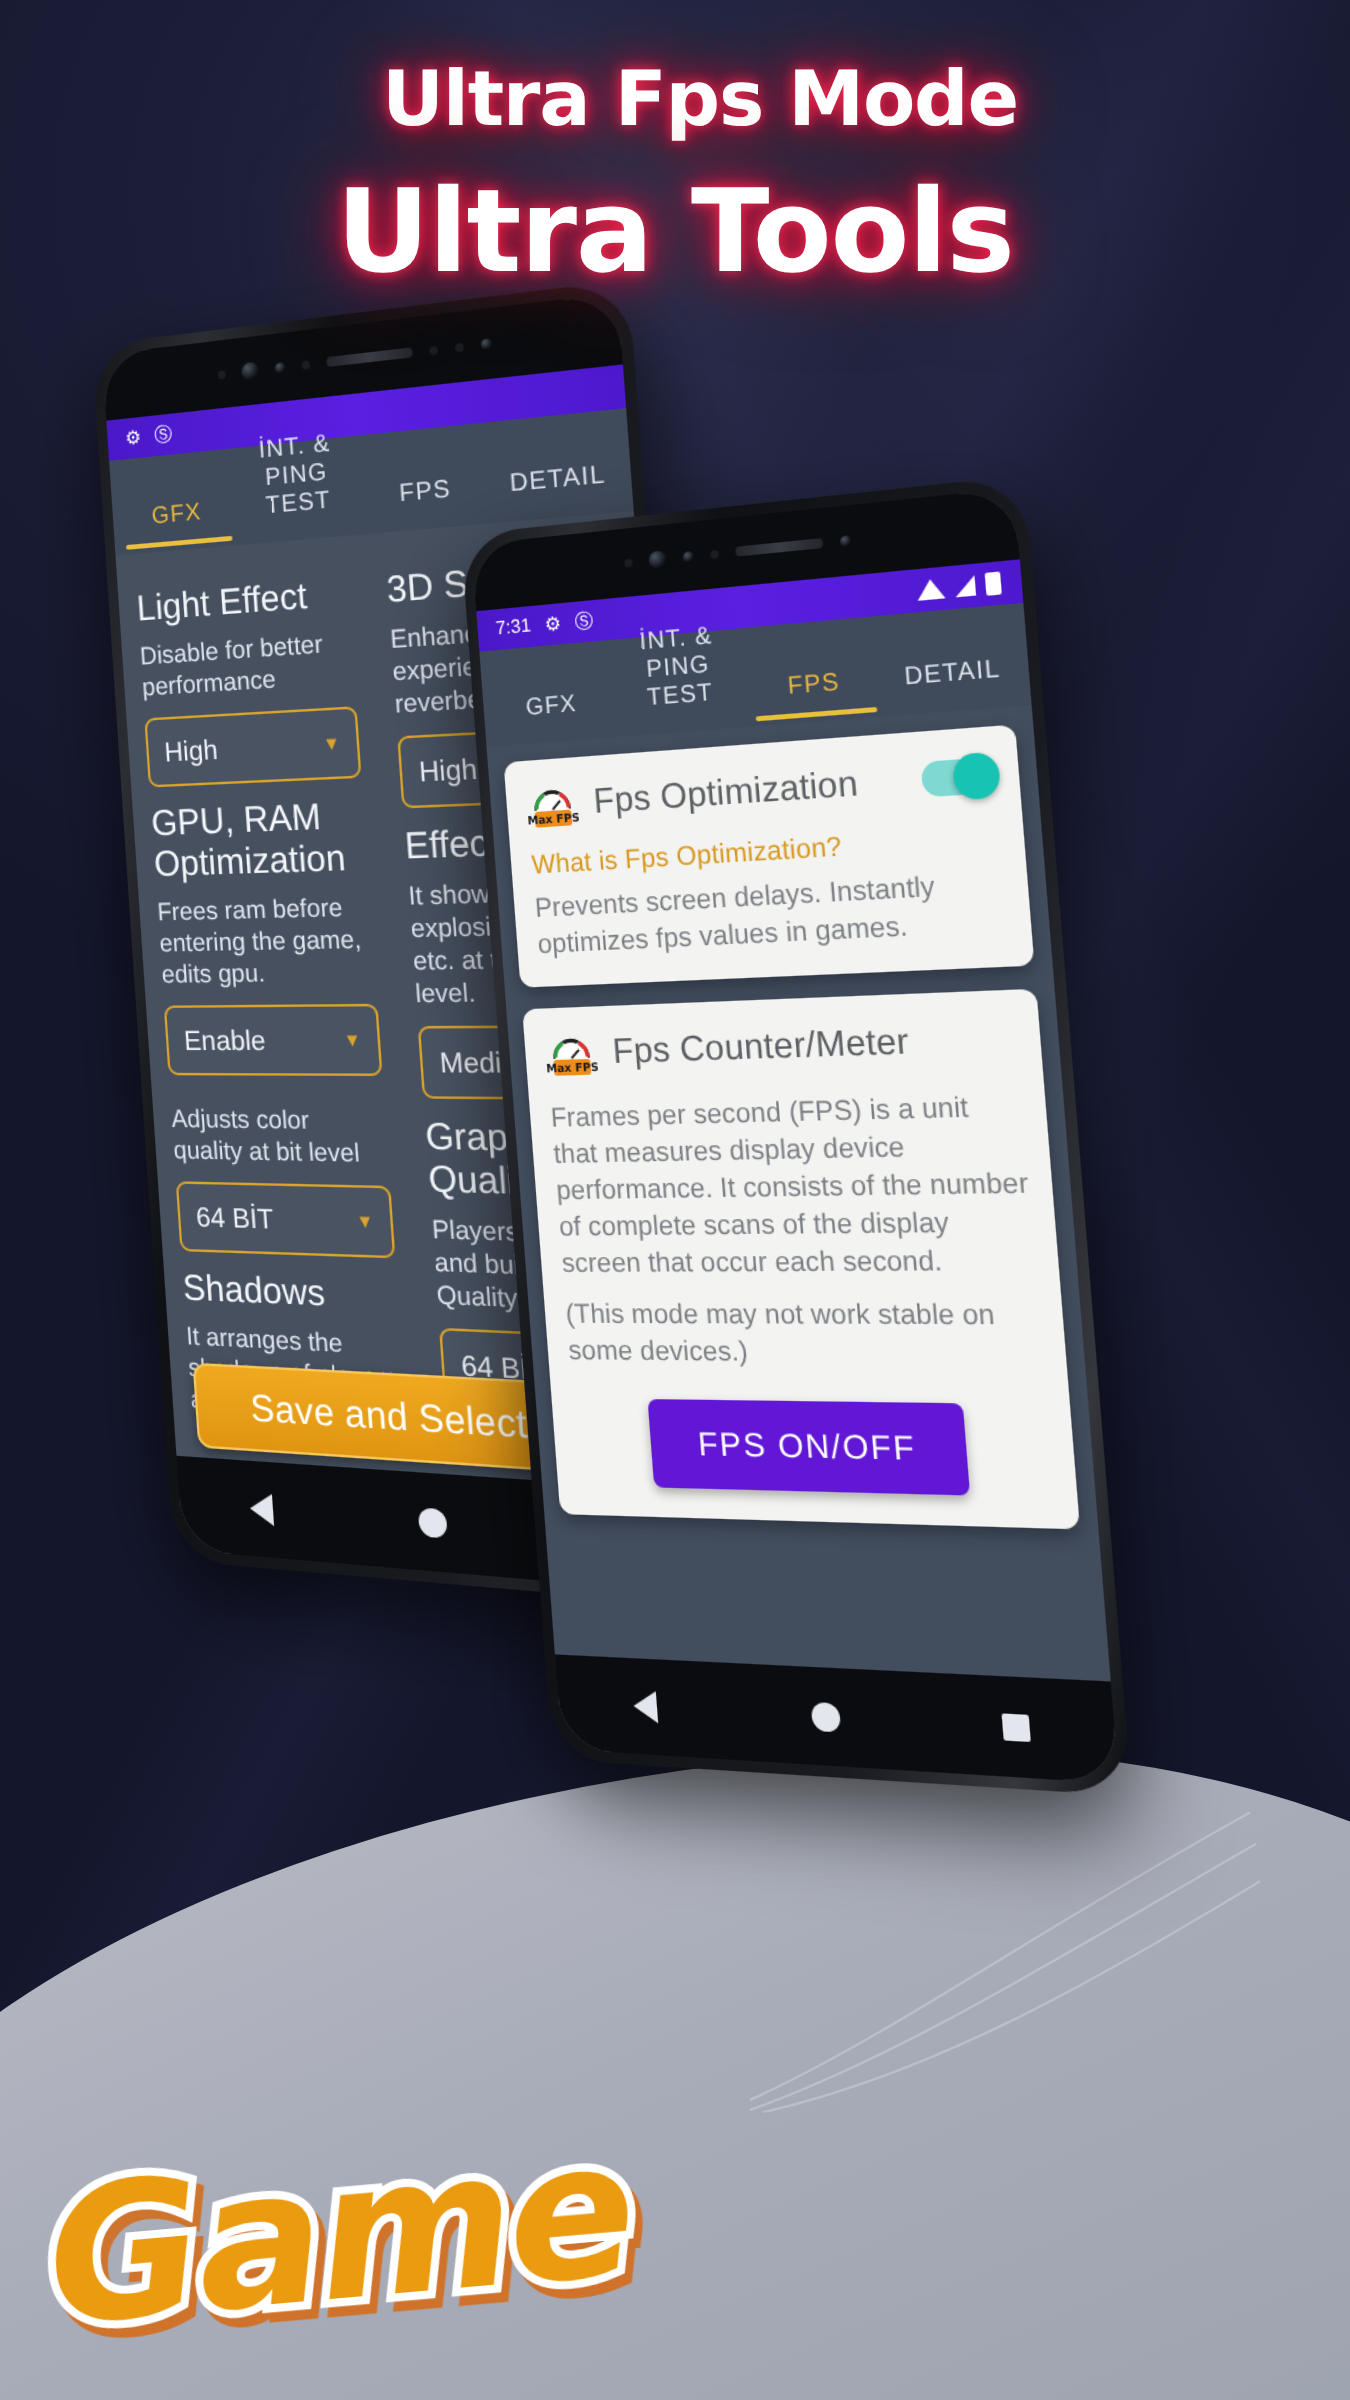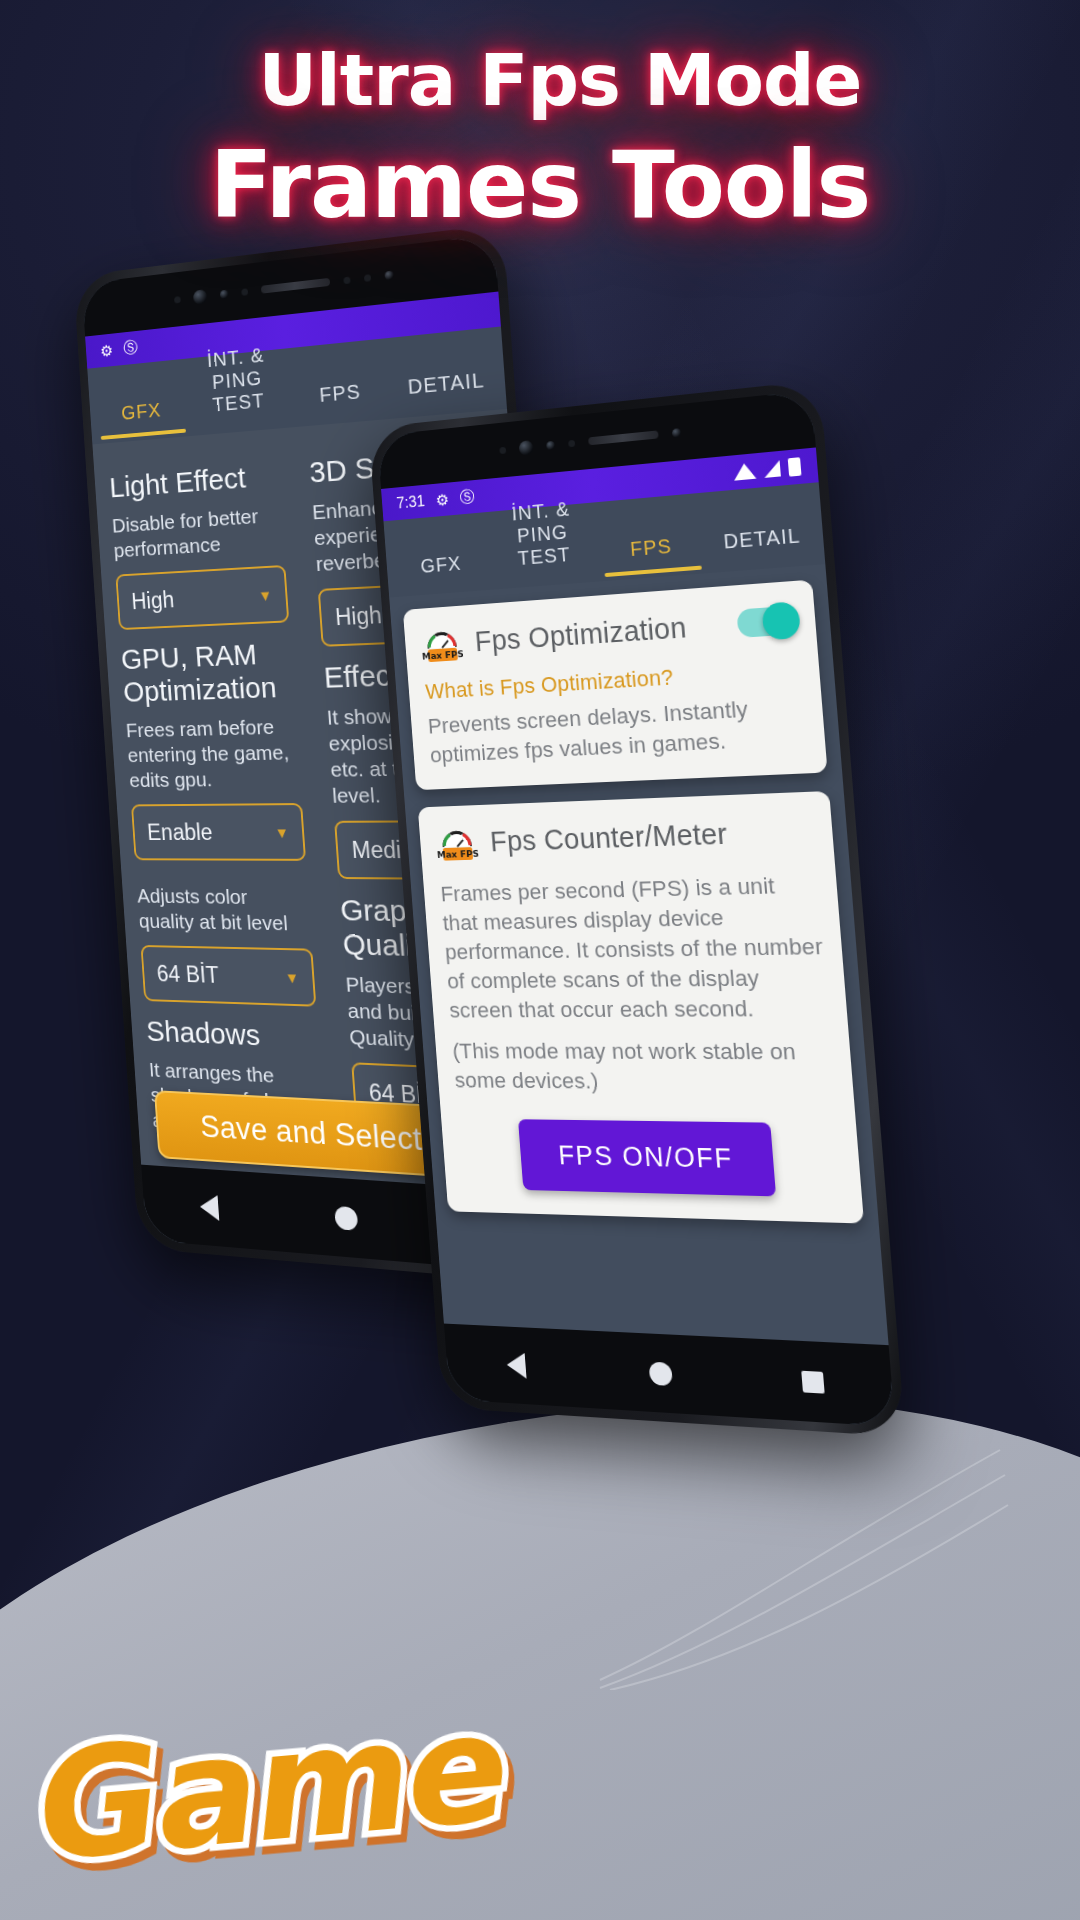--- a/index.html
+++ b/index.html
@@ -44,21 +44,21 @@
     color: #ffffff;
     font-family: "DejaVu Sans", sans-serif;
     font-weight: bold;
     letter-spacing: -1px;
     text-shadow:
       0 0 10px rgba(255,40,80,.95),
       0 0 26px rgba(225,20,60,.9),
       0 0 52px rgba(200,10,50,.72),
       0 0 84px rgba(170,0,40,.45);
   }
-  .headline .l1 { font-size: 72px; line-height: 112px; padding-left: 40px; }
+  .headline .l1 { font-size: 61px; line-height: 112px; padding-left: 40px; }
   .headline .l2 { font-size: 92px; line-height: 100px; }
 
   
   .swoosh {
     position: absolute;
     left: -180px;
     bottom: -170px;
     width: 1520px;
     height: 680px;
     background: linear-gradient(160deg, #b9bcc6 0%, #a8acb8 40%, #9aa0ad 100%);
@@ -326,21 +326,21 @@
   .batt { width: 12px; height: 18px; background: #fff; border-radius: 2px; }
 </style>
 </head>
 <body>
 
 <div id="stage">
   <div class="bg-streaks"></div>
 
   <div class="headline">
     <span class="line l1">Ultra Fps Mode</span>
-    <span class="line l2">Frames Tools</span>
+    <span class="line l2">Ultra Tools</span>
   </div>
 
   <div class="swoosh"></div>
   <svg class="swoosh-wires" viewBox="0 0 420 260">
     <path d="M10 250 C 120 200, 230 120, 410 20" stroke="#cfd2d9" stroke-width="2" fill="none"></path>
     <path d="M10 258 C 130 215, 250 140, 415 45" stroke="#cfd2d9" stroke-width="2" fill="none"></path>
     <path d="M20 260 C 150 230, 270 165, 418 75" stroke="#cfd2d9" stroke-width="2" fill="none"></path>
   </svg>
 
   <div class="phone" id="phone-left">

